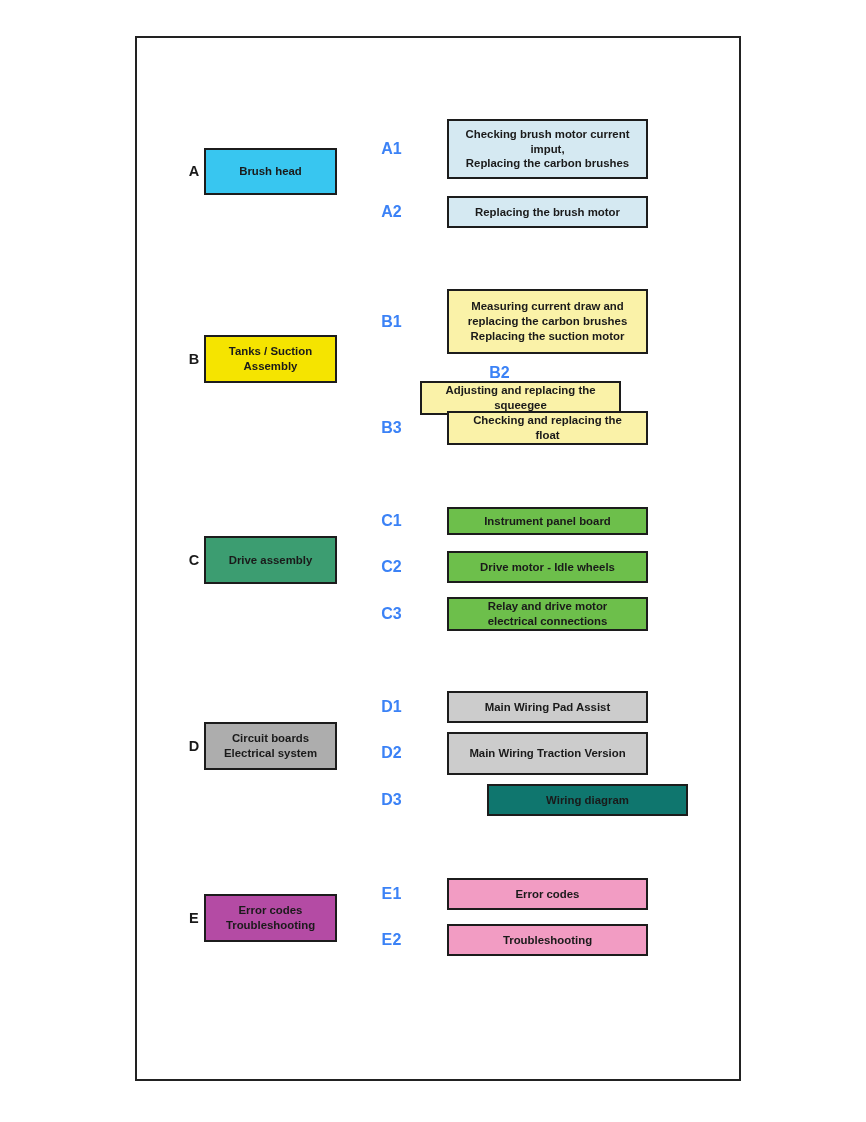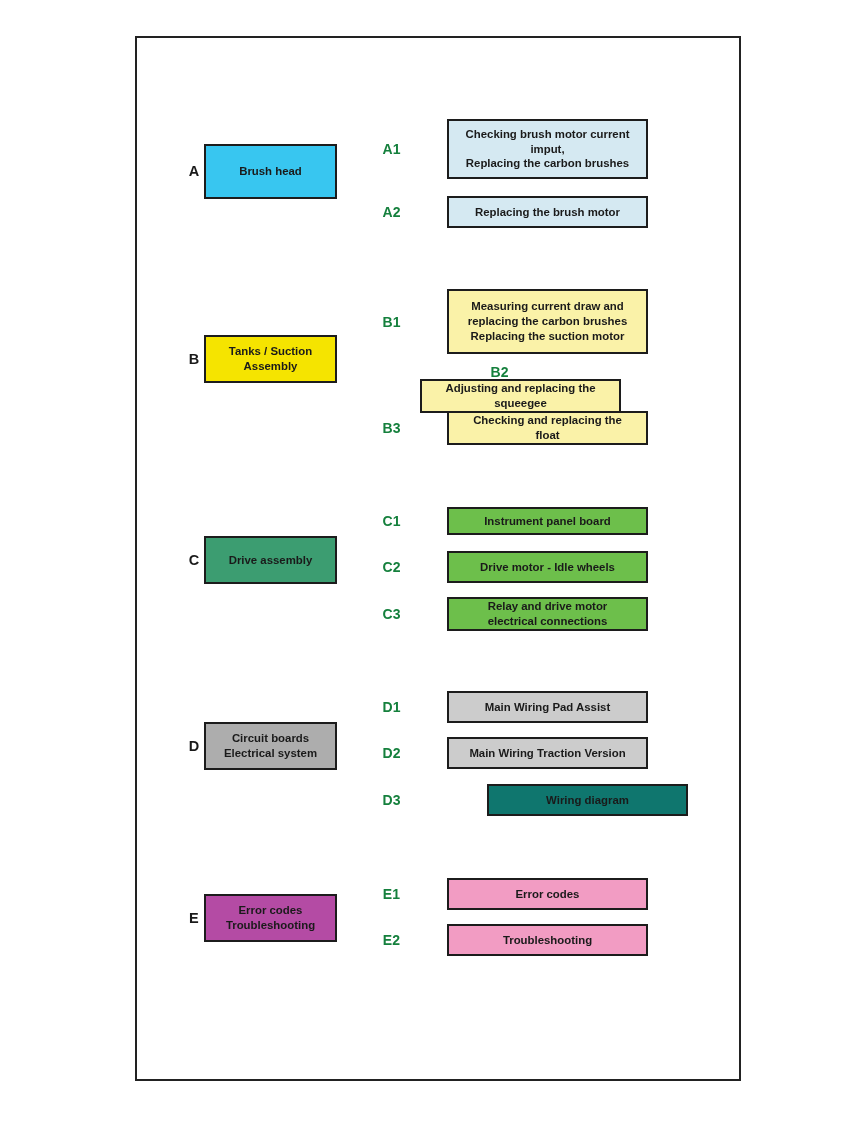--- a/index.html
+++ b/index.html
@@ -67,23 +67,23 @@
 
   
   .item-row {
     position: absolute;
     display: flex;
     align-items: center;
   }
   .item-label {
     width: 27px;
     text-align: center;
-    font-size: 14px;
+    font-size: 16px;
     font-weight: bold;
-    color: #15803d;
+    color: #3b82f6;
     letter-spacing: .1px;
     line-height: 1;
   }
   .item-box {
     width: 201px;
     box-sizing: border-box;
     border: 2.4px solid #1c1c1c;
     display: flex;
     align-items: center;
     justify-content: center;
@@ -98,21 +98,21 @@
   }
 </style>
 </head>
 <body>
 
 <div id="page">
   <div id="frame">
     <div id="content">
         <div class="cat-row" style="left: 47px; top: 110px; height: 47px;">
           <div class="cat-letter">A</div>
-          <div class="cat-box" style="background: rgb(56, 198, 240); height: 55px;">Brush head</div>
+          <div class="cat-box" style="background: rgb(56, 198, 240); height: 47px;">Brush head</div>
         </div>
         <div class="item-row" style="left: 241px; top: 81px; height: 60px;">
           <div class="item-label">A1</div>
           <div class="item-box" style="background: rgb(213, 233, 242); height: 60px;">Checking brush motor current imput,
 Replacing the carbon brushes</div>
         </div>
         <div class="item-row" style="left: 241px; top: 158px; height: 32px;">
           <div class="item-label">A2</div>
           <div class="item-box" style="background: rgb(213, 233, 242); height: 32px;">Replacing the brush motor</div>
         </div>
@@ -158,21 +158,21 @@
           <div class="cat-letter">D</div>
           <div class="cat-box" style="background: rgb(173, 173, 173); height: 48px;">Circuit boards
 Electrical system</div>
         </div>
         <div class="item-row" style="left: 241px; top: 653px; height: 32px;">
           <div class="item-label">D1</div>
           <div class="item-box" style="background: rgb(204, 204, 204); height: 32px;">Main Wiring Pad Assist</div>
         </div>
         <div class="item-row" style="left: 241px; top: 699px; height: 32px;">
           <div class="item-label">D2</div>
-          <div class="item-box" style="background: rgb(204, 204, 204); height: 32px;">Main Wiring Traction Version</div>
+          <div class="item-box" style="background: rgb(204, 204, 204); height: 43px;">Main Wiring Traction Version</div>
         </div>
         <div class="item-row" style="left: 241px; top: 746px; height: 32px; gap: 40px;">
           <div class="item-label">D3</div>
           <div class="item-box" style="background: #0f766e; height: 32px;">Wiring diagram</div>
         </div>
         <div class="cat-row" style="left: 47px; top: 856px; height: 48px;">
           <div class="cat-letter">E</div>
           <div class="cat-box" style="background: rgb(180, 75, 164); height: 48px;">Error codes
 Troubleshooting</div>
         </div>

